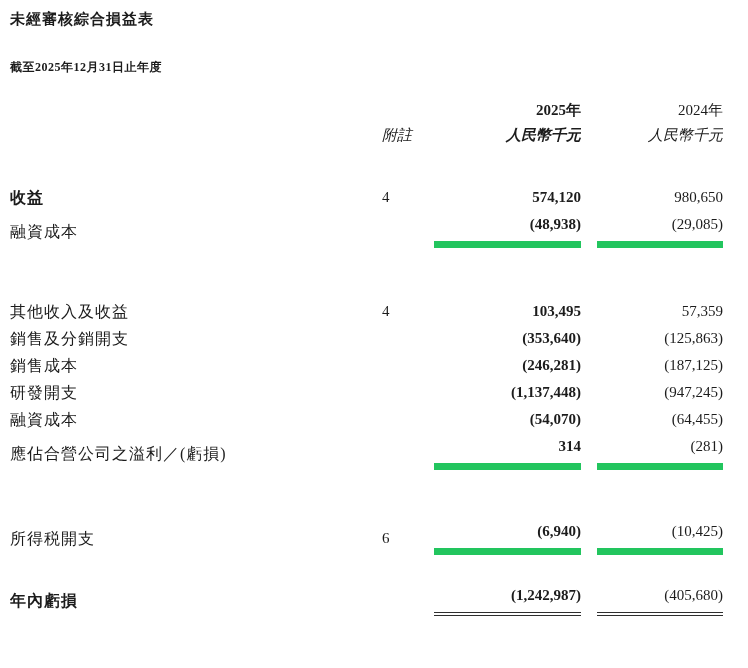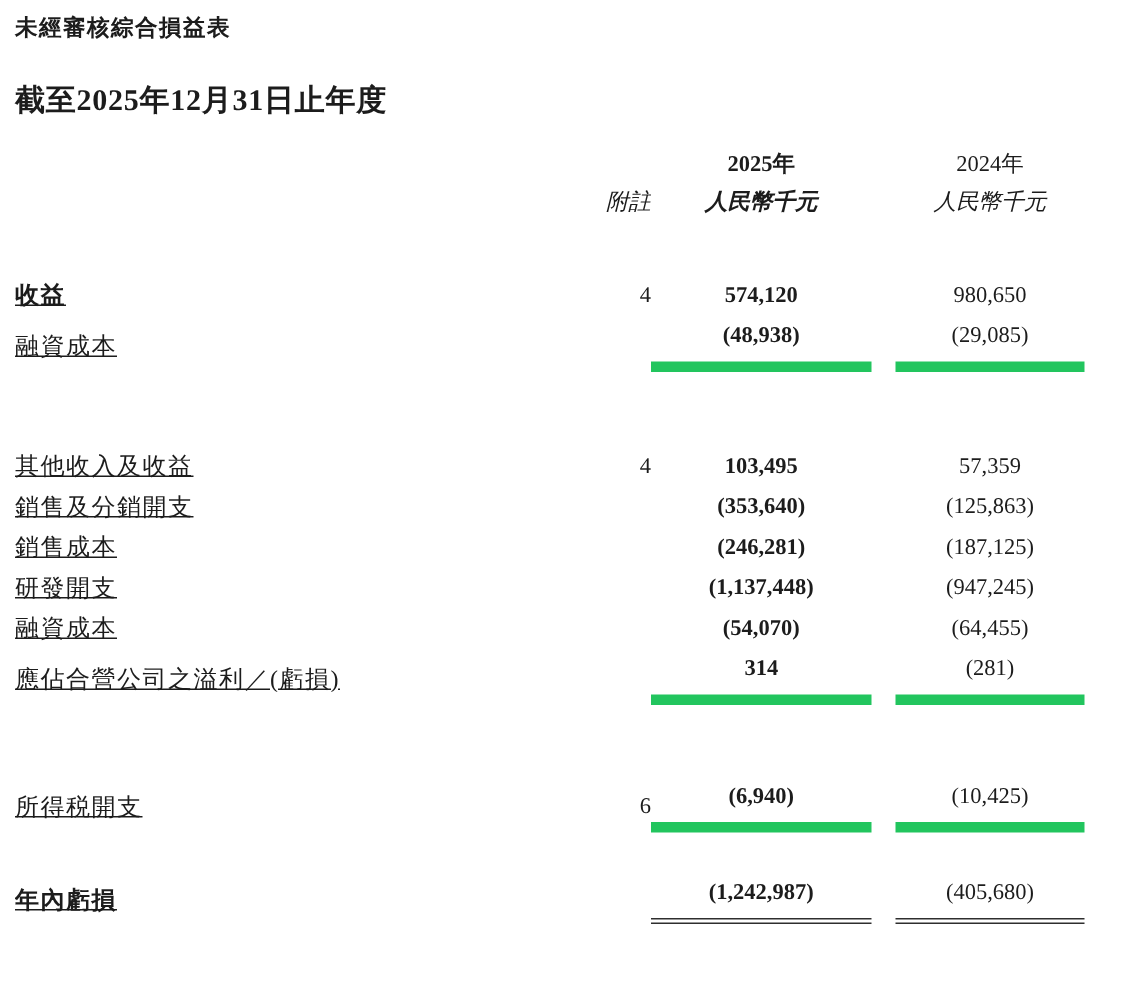--- a/index.html
+++ b/index.html
@@ -7,38 +7,38 @@
     width:748px;height:668px;overflow:hidden;
     font-family:"Liberation Serif","DejaVu Serif",serif;
     color:#1c1c1c;
     box-sizing:border-box;
     padding:8px 25px 0 10px;
   }
   .doc-title{
     font-size:15px;font-weight:700;letter-spacing:1px;line-height:22px;
   }
   .doc-period{
-    font-size:20px;font-weight:700;letter-spacing:0.5px;line-height:22px;
+    font-size:12px;font-weight:700;letter-spacing:0.5px;line-height:22px;
     margin-top:26px;
   }
   table.fin{
     border-collapse:collapse;table-layout:fixed;width:713px;margin-top:20px;
   }
   col.c-label{width:372px;}
   col.c-note{width:52px;}
   col.c-v25{width:147px;}
   col.c-gap{width:16px;}
   col.c-v24{width:126px;}
   td{
     padding:0;vertical-align:bottom;font-size:16px;line-height:27px;
     white-space:nowrap;overflow:hidden;
   }
-  td.lbl{text-align:left;letter-spacing:1px;text-decoration:underline;}
-  td.note{text-align:right;font-size:15px;}
-  td.val{text-align:center;font-size:15px;font-family:"Liberation Serif","DejaVu Serif",serif;}
+  td.lbl{text-align:left;letter-spacing:1px;}
+  td.note{text-align:left;font-size:15px;}
+  td.val{text-align:right;font-size:15px;font-family:"Liberation Serif","DejaVu Serif",serif;}
   td.b25{font-weight:700;}
   .lb{font-weight:700;}
   .it{font-style:italic;}
   tr.hdr1 td{line-height:24px;font-size:15px;}
   tr.hdr2 td{line-height:26px;font-size:15px;}
   tr.hdr1 td.val,tr.hdr2 td.val{font-size:15px;}
   td.u{border-bottom:7px solid #22c55e;padding-bottom:3px;}
   td.du{border-bottom:4px double #2e2e2e;padding-bottom:3px;}
   tr.sp36 td{height:36px;line-height:36px;}
   tr.sp26 td{height:26px;line-height:26px;}

